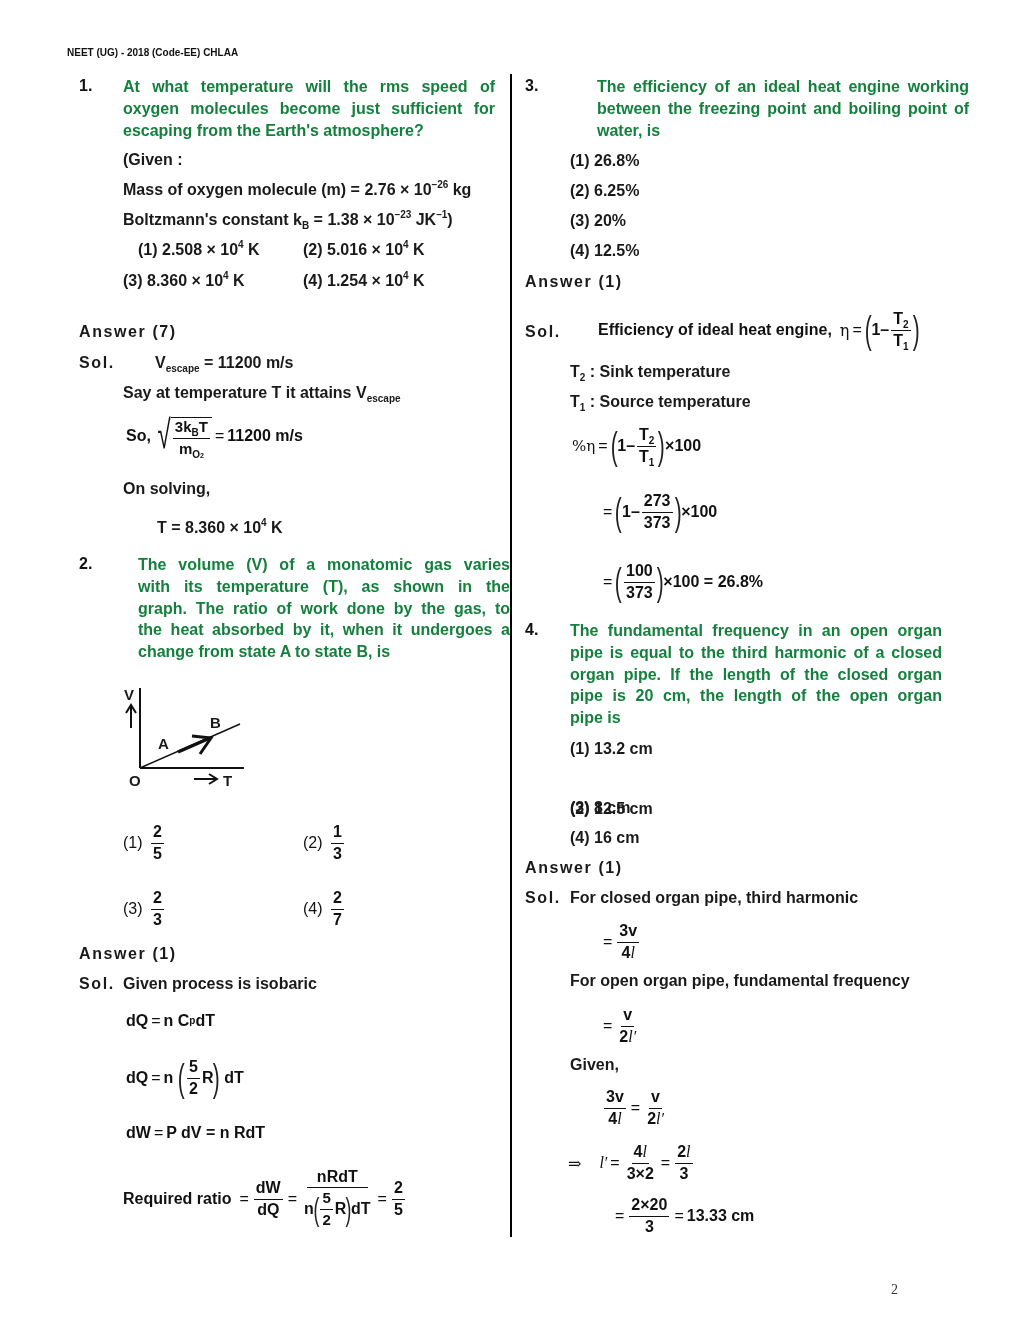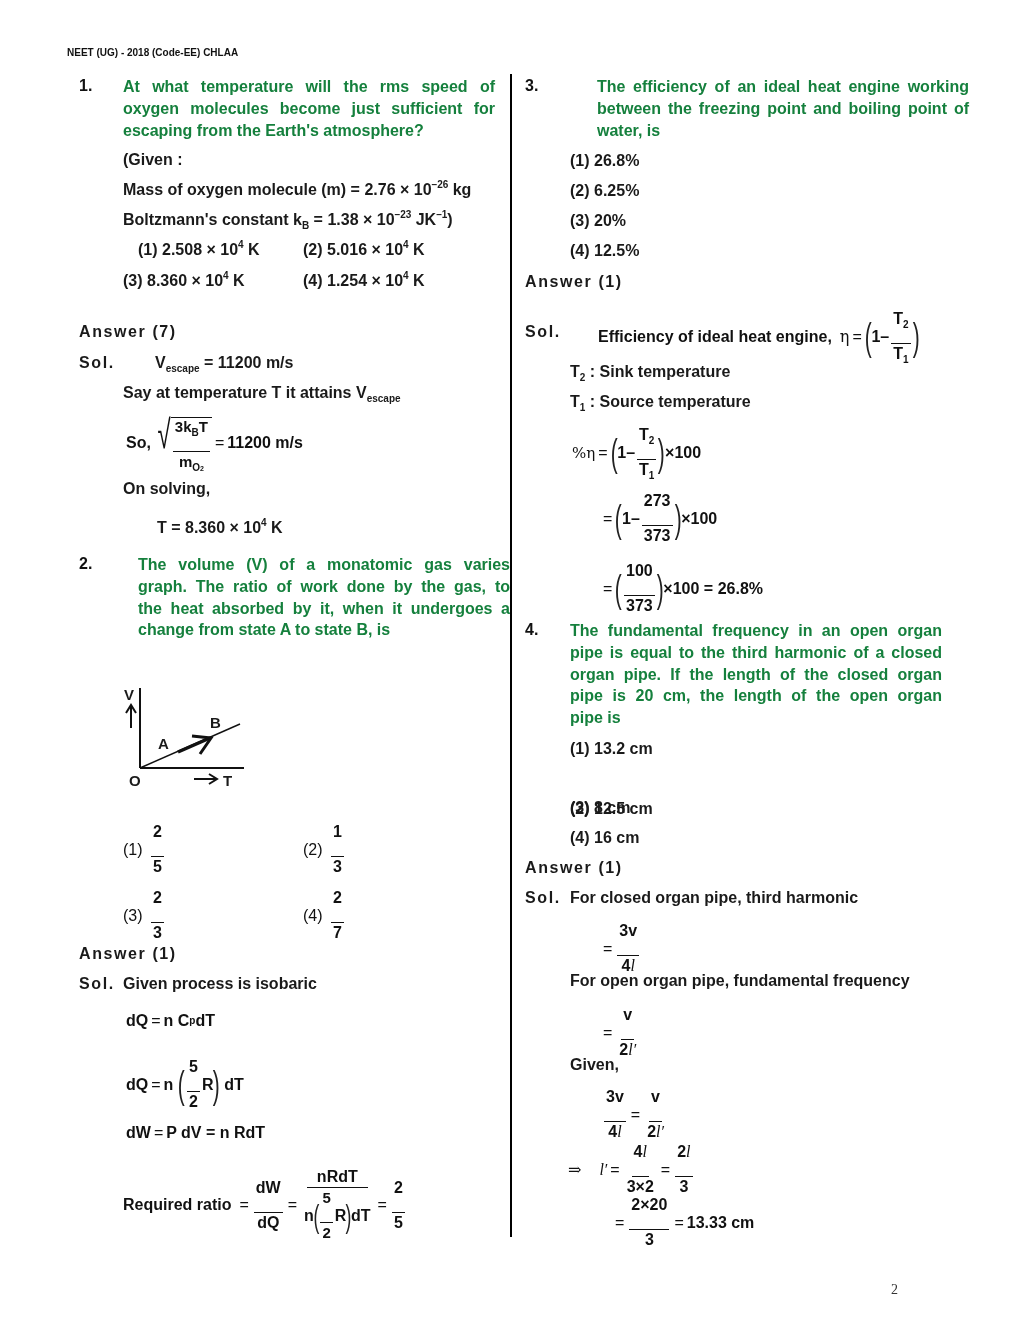--- a/index.html
+++ b/index.html
@@ -18,21 +18,21 @@
   .para span.line.last { text-align-last: left; }
   .qnum { position: absolute; font-size: 16px; font-weight: bold; }
   .ans { letter-spacing: 1.6px; }
   sub, sup { font-size: 10px; line-height: 0; }
   sub { vertical-align: -4px; }
   sup { vertical-align: 7px; }
 
   
   .m { position: absolute; font-size: 16px; font-weight: bold; white-space: nowrap; display: flex; align-items: center; color: #111; }
   .frac { display: inline-flex; flex-direction: column; align-items: center; vertical-align: middle; margin: 0 2px; }
-  .frac .num { padding: 0 2px 15px; border-bottom: 1.3px solid #111; line-height: 18px; }
+  .frac .num { padding: 0 2px 2px; border-bottom: 1.3px solid #111; line-height: 18px; }
   .frac .den { padding: 1px 2px 0; line-height: 18px; }
   .paren { font-weight: normal; font-size: 38px; line-height: 1; transform: scaleX(0.55); display: inline-block; margin: 0 -3px; color: #222; }
   .eq { font-weight: normal; margin: 0 3px; }
   .sqrt { display: inline-flex; align-items: stretch; }
   .sqrt .rad { font-weight: normal; font-size: 40px; line-height: 1; transform: scaleX(0.6); margin-right: -4px; }
   .sqrt .body { border-top: 1.3px solid #111; display: inline-flex; align-items: center; margin-top: 3px; }
   .ital { font-family: "Liberation Serif", serif; font-style: italic; font-weight: normal; }
   .greek { font-family: "DejaVu Serif", serif; font-weight: normal; }
 </style>
 </head>
@@ -79,20 +79,21 @@
   </div>
 
   <div class="t" style="left:123px;top:480px;">On solving,</div>
   <div class="t" style="left:157px;top:519px;"><span>T = 8.360 × 10</span><sup>4</sup><span>  K</span></div>
 </div>
 
 <div>
   <div class="qnum" style="left:79px;top:555px;">2.</div>
   <div class="para" style="left:138px;top:554px;width:372px;">
     <span class="line">The volume (V) of a monatomic gas varies</span>
+    <span class="line">with its temperature (T), as shown in the</span>
     <span class="line">graph. The ratio of work done by the gas, to</span>
     <span class="line">the heat absorbed by it, when it undergoes a</span>
     <span class="line last">change from state A to state B, is</span>
   </div>
 
   <div class="abs" style="left:110px;top:684px;width:150px;height:110px;">
     <svg width="150" height="110" viewBox="0 0 150 110">
       <line x1="30" y1="4" x2="30" y2="84" stroke="#111" stroke-width="2"></line>
       <line x1="30" y1="84" x2="134" y2="84" stroke="#111" stroke-width="2"></line>
       <line x1="30" y1="84" x2="130" y2="40" stroke="#111" stroke-width="1.5"></line>

